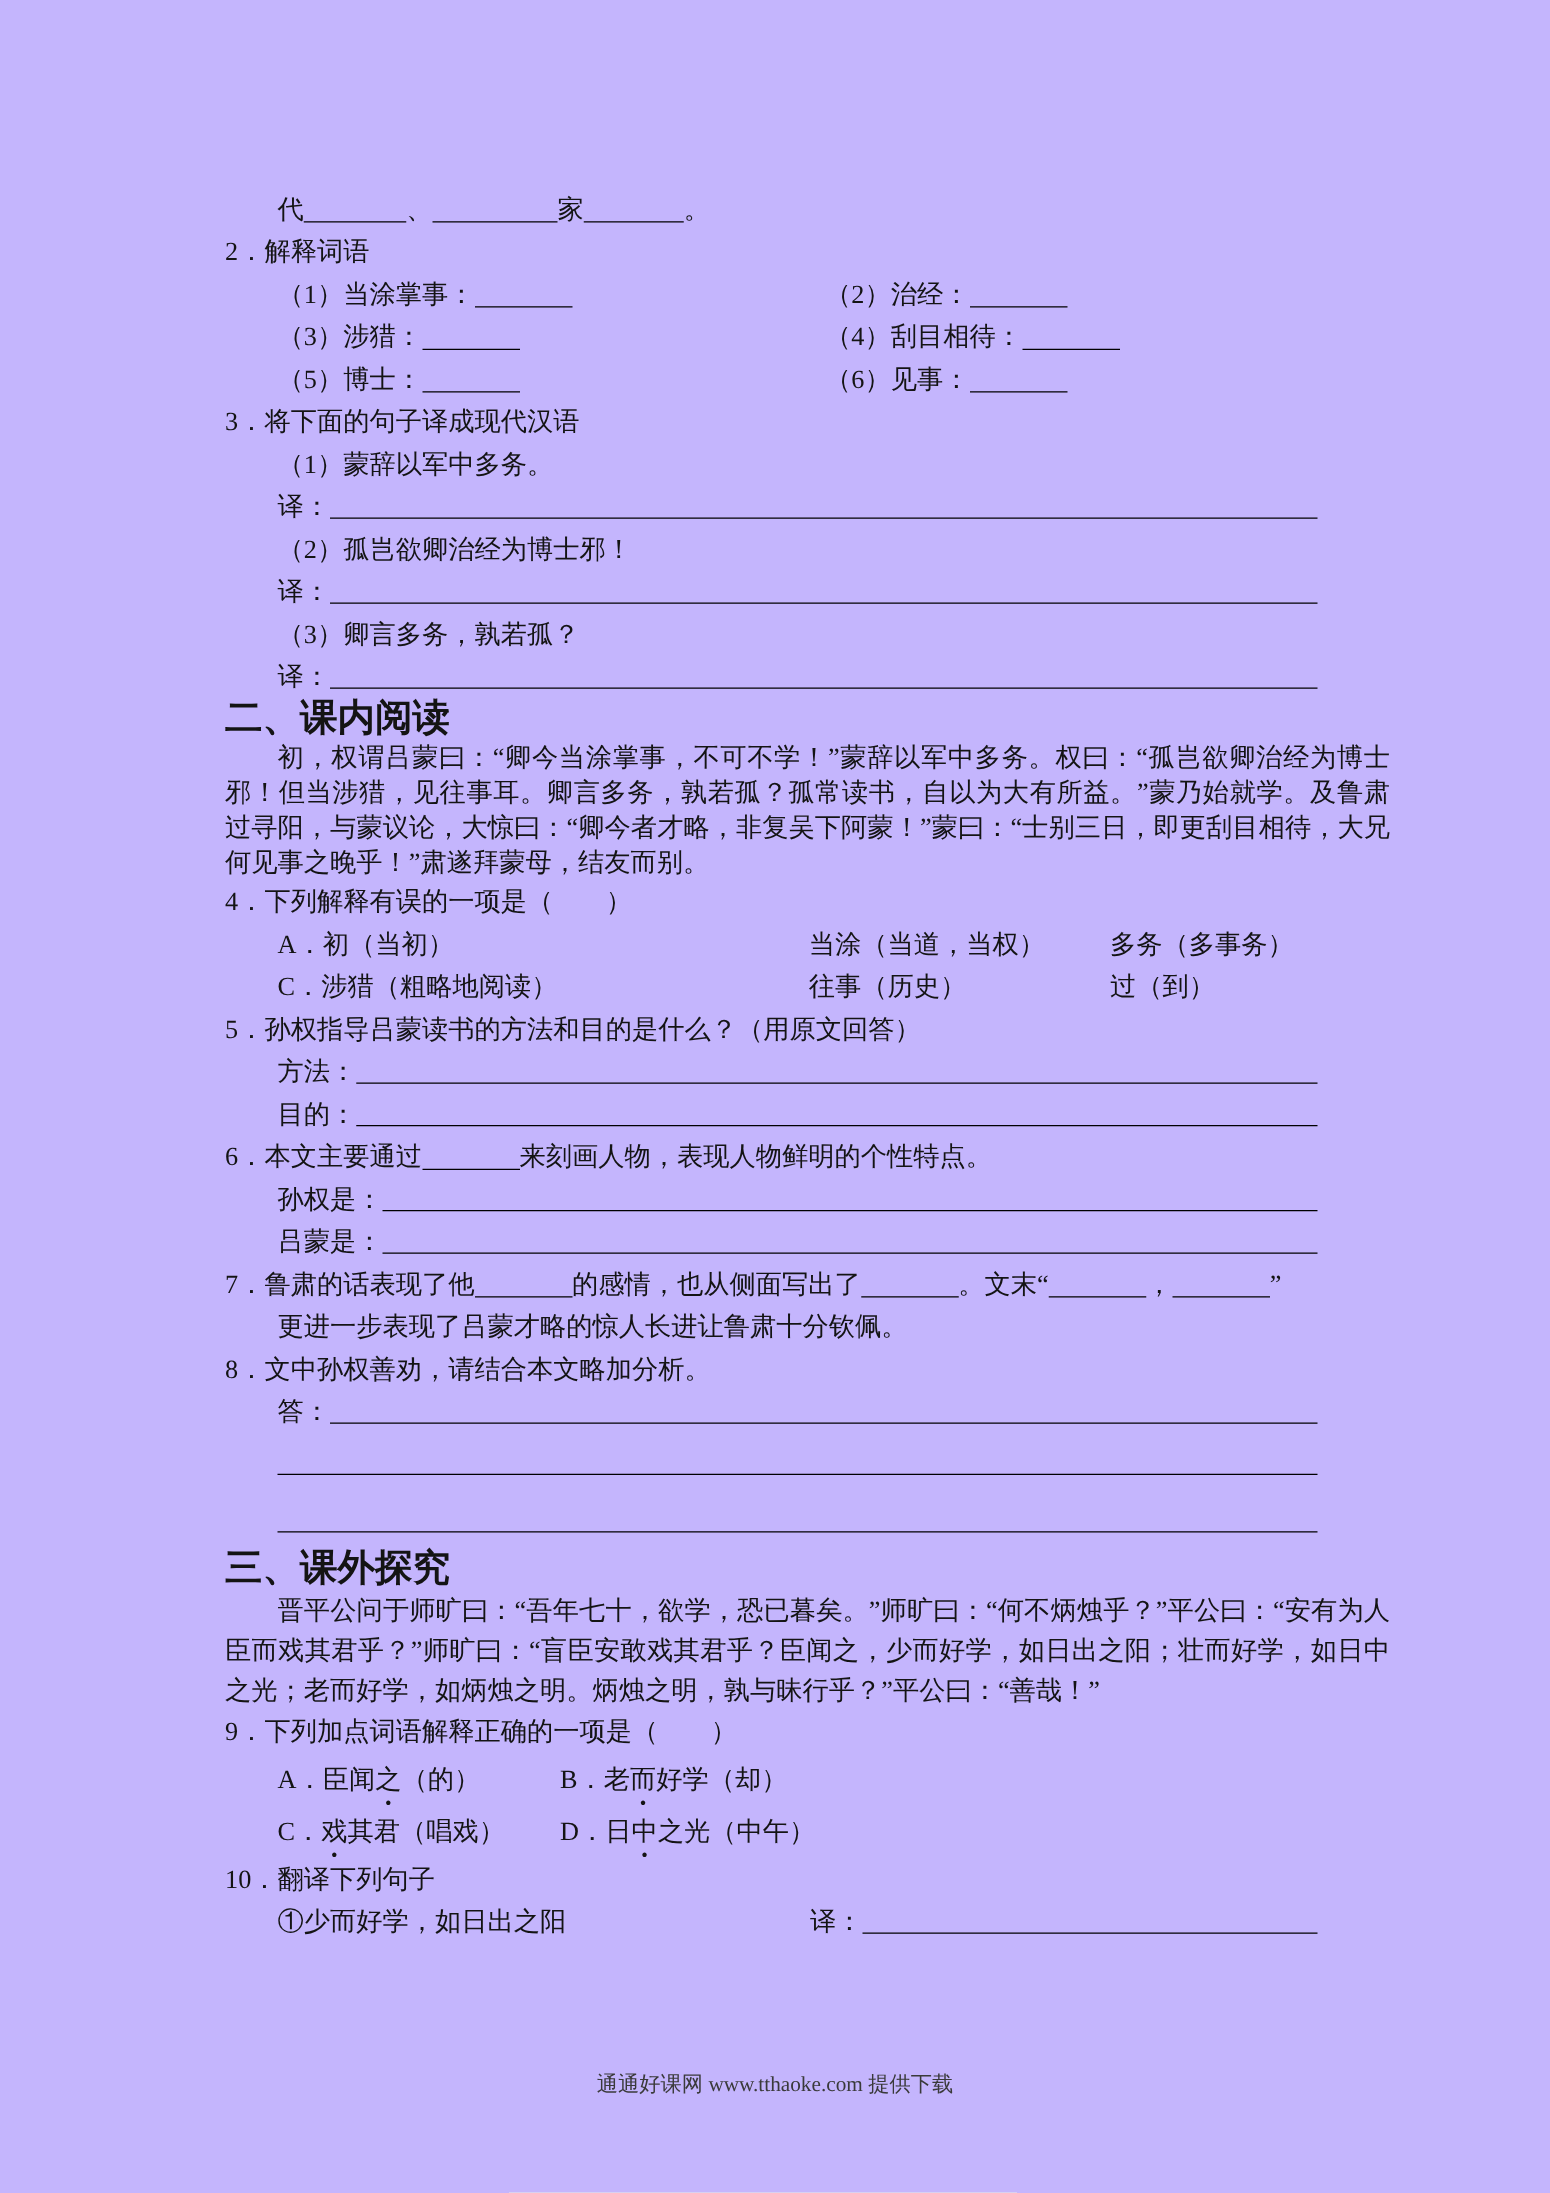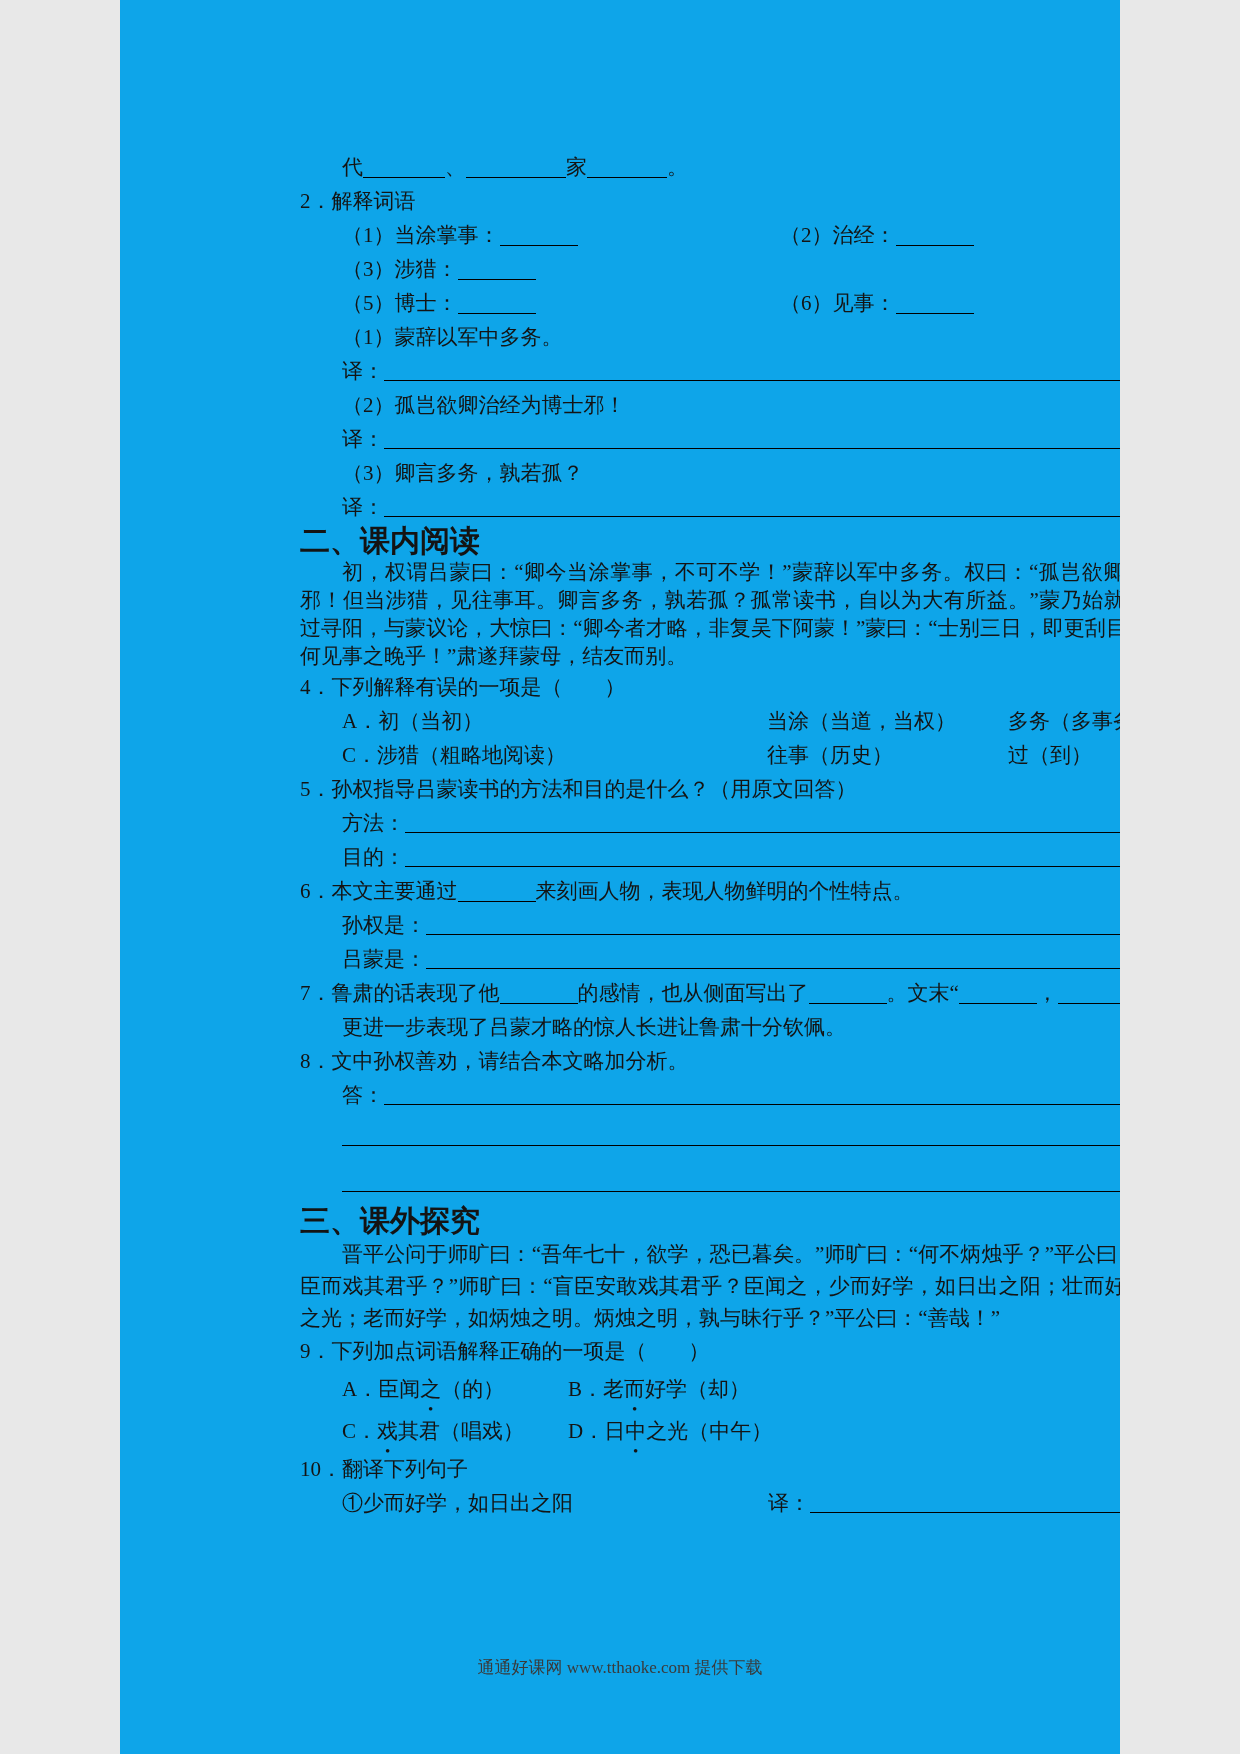--- a/index.html
+++ b/index.html
@@ -1,20 +1,20 @@
 <!DOCTYPE html>
 <html><head>
 <meta charset="utf-8">
 <style>
   html,body { margin:0; padding:0; background:#e8e8e8; }
   .page {
     position:relative;
-    width:1000px; height:1754px;
+    width:1240px; height:1754px;
     margin:0 auto;
-    background:#0ea5e9;
+    background:#c4b5fd;
     font-family:"Liberation Serif", serif;
     color:#141414;
     font-size:21px;
     overflow:hidden;
   }
   .content { position:absolute; left:180px; top:150px; width:932px; }
   .qrow { line-height:34px; }
   .ind { padding-left:42px; }
   .nowrap { white-space:nowrap;font-family:Liberation Serif, serif; }
   .seg span { white-space:pre; }
@@ -74,26 +74,28 @@
 
     <div class="qrow ind seg"><span>代</span><span class="blank" style="width: 82px;"></span><span>、</span><span class="blank" style="width: 100px;"></span><span>家</span><span class="blank" style="width: 80px;"></span><span>。</span></div>
 
     <div class="qrow">2．解释词语</div>
     <div class="two-col">
       <span class="seg"><span>（1）当涂掌事：</span><span class="blank" style="width: 78px;"></span></span>
       <span class="seg"><span>（2）治经：</span><span class="blank" style="width: 78px;"></span></span>
     </div>
     <div class="two-col">
       <span class="seg"><span>（3）涉猎：</span><span class="blank" style="width: 78px;"></span></span>
+      <span class="seg"><span>（4）刮目相待：</span><span class="blank" style="width: 78px;"></span></span>
     </div>
     <div class="two-col">
       <span class="seg"><span>（5）博士：</span><span class="blank" style="width: 78px;"></span></span>
       <span class="seg"><span>（6）见事：</span><span class="blank" style="width: 78px;"></span></span>
     </div>
 
+    <div class="qrow">3．将下面的句子译成现代汉语</div>
     <div class="qrow ind">（1）蒙辞以军中多务。</div>
     <div class="qrow ind seg-flex fill-row">
         <span>译：</span>
         <span class="fill"></span>
       </div>
     <div class="qrow ind">（2）孤岂欲卿治经为博士邪！</div>
     <div class="qrow ind seg-flex fill-row">
         <span>译：</span>
         <span class="fill"></span>
       </div>

